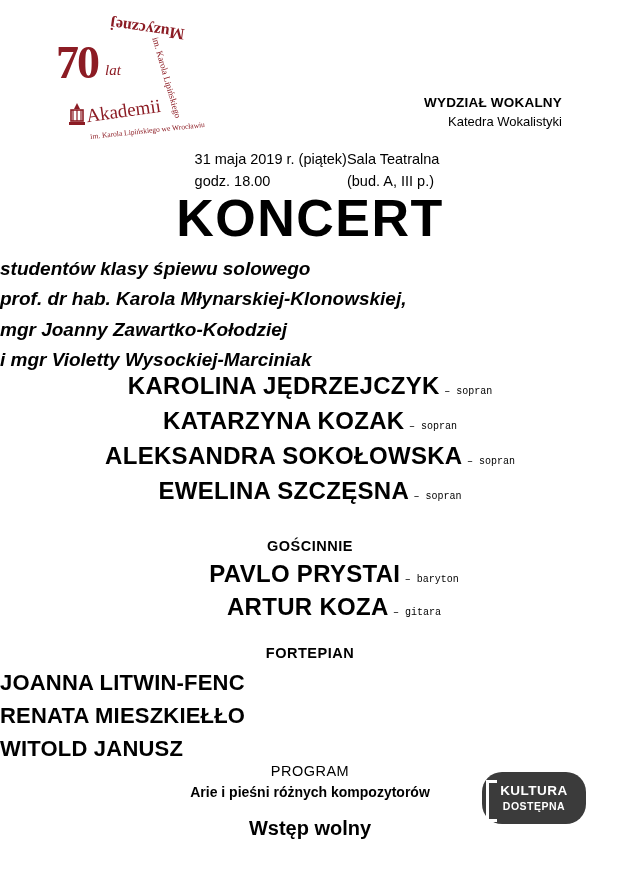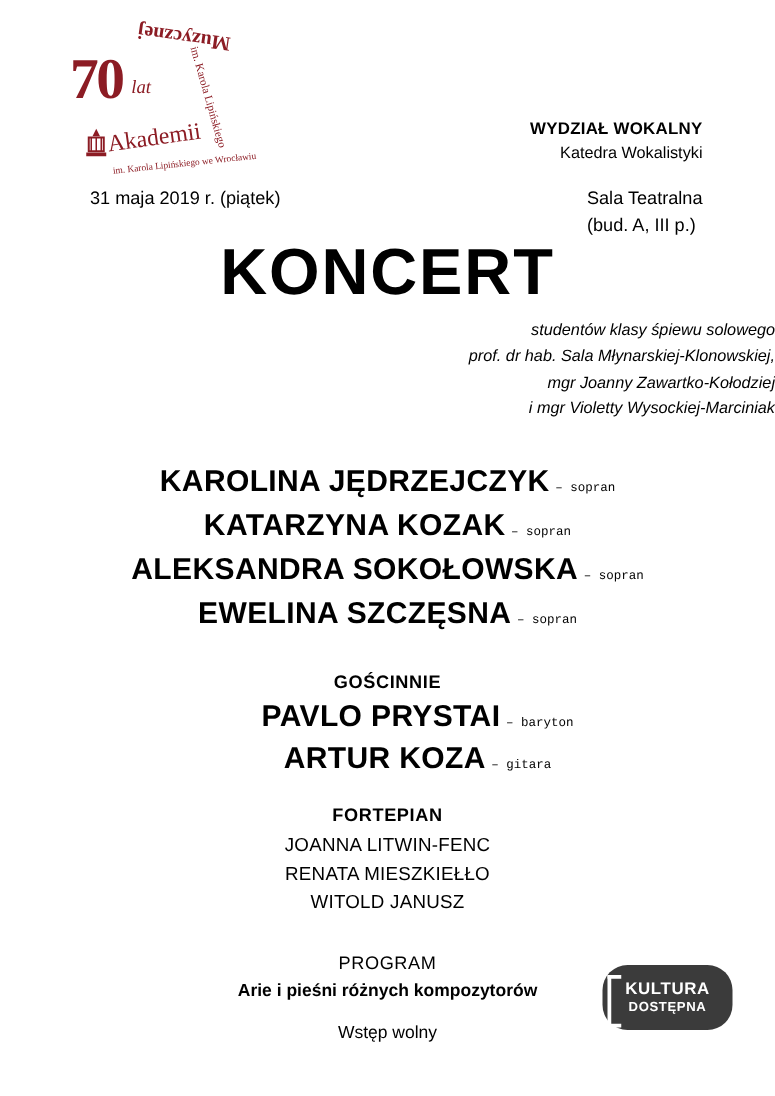--- a/index.html
+++ b/index.html
@@ -119,21 +119,21 @@
     font-size: 13px;
   }
 
   
   .meta-row {
     position: absolute;
     left: 72px;
     right: 58px;
     top: 148px;
     display: flex;
-    justify-content: space-between;
+    justify-content: center;
     font-size: 14.5px;
     line-height: 1.55;
   }
   .meta-left { text-align: left; }
   .meta-right { text-align: left; }
 
   
   .title {
     position: absolute;
     left: 0;
@@ -144,24 +144,24 @@
     font-weight: bold;
     letter-spacing: 1.5px;
   }
 
   
   .subtitle {
     position: absolute;
     left: 0;
     right: 0;
     top: 254px;
-    text-align: right;
+    text-align: left;
     font-style: italic;
-    font-weight: normal;
-    font-size: 13px;
+    font-weight: bold;
+    font-size: 19px;
     line-height: 1.6;
   }
 
   
   .performers {
     position: absolute;
     left: 0;
     right: 0;
     top: 372px;
     text-align: center;
@@ -210,23 +210,22 @@
     text-align: center;
     font-size: 14.5px;
     font-weight: bold;
     letter-spacing: .5px;
   }
   .piano-list {
     position: absolute;
     left: 0;
     right: 0;
     top: 666px;
-    text-align: center;
-    font-size: 15px;
-    font-weight: normal;
+    font-size: 22px;
+    font-weight: bold;
     line-height: 1.5;
     letter-spacing: .2px;
   }
 
   
   .program-head {
     position: absolute;
     left: 0;
     right: 0;
     top: 763px;
@@ -243,22 +242,22 @@
     text-align: center;
     font-size: 14px;
     font-weight: bold;
   }
   .entry {
     position: absolute;
     left: 0;
     right: 0;
     top: 817px;
     text-align: center;
-    font-size: 14px;
-    font-weight: normal;
+    font-size: 20px;
+    font-weight: bold;
   }
 
   
   .sponsor {
     position: absolute;
     right: 34px;
     bottom: 53px;
     width: 104px;
     height: 52px;
     background: #3b3b3b;
@@ -316,32 +315,33 @@
   </div>
 
   <div class="dept">
     <div class="l1">WYDZIAŁ WOKALNY</div>
     <div class="l2">Katedra Wokalistyki</div>
   </div>
 
   <div class="meta-row">
     <div class="meta-left">
       <div>31 maja 2019 r. (piątek)</div>
+      <div>godz. 18.00</div>
     </div>
     <div class="meta-right">
       <div>Sala Teatralna</div>
       <div>(bud. A, III p.)</div>
     </div>
   </div>
 
   <div class="title">KONCERT</div>
 
   <div class="subtitle">
     <div>studentów klasy śpiewu solowego</div>
-    <div>prof. dr hab. Sala Młynarskiej-Klonowskiej,</div>
+    <div>prof. dr hab. Karola Młynarskiej-Klonowskiej,</div>
     <div>mgr Joanny Zawartko-Kołodziej</div>
     <div>i mgr Violetty Wysockiej-Marciniak</div>
   </div>
 
   <div class="performers">
     <div class="perf-line">
       <span class="perf-name">KAROLINA JĘDRZEJCZYK</span>
       <span class="perf-voice">– sopran</span>
     </div>
     <div class="perf-line">

